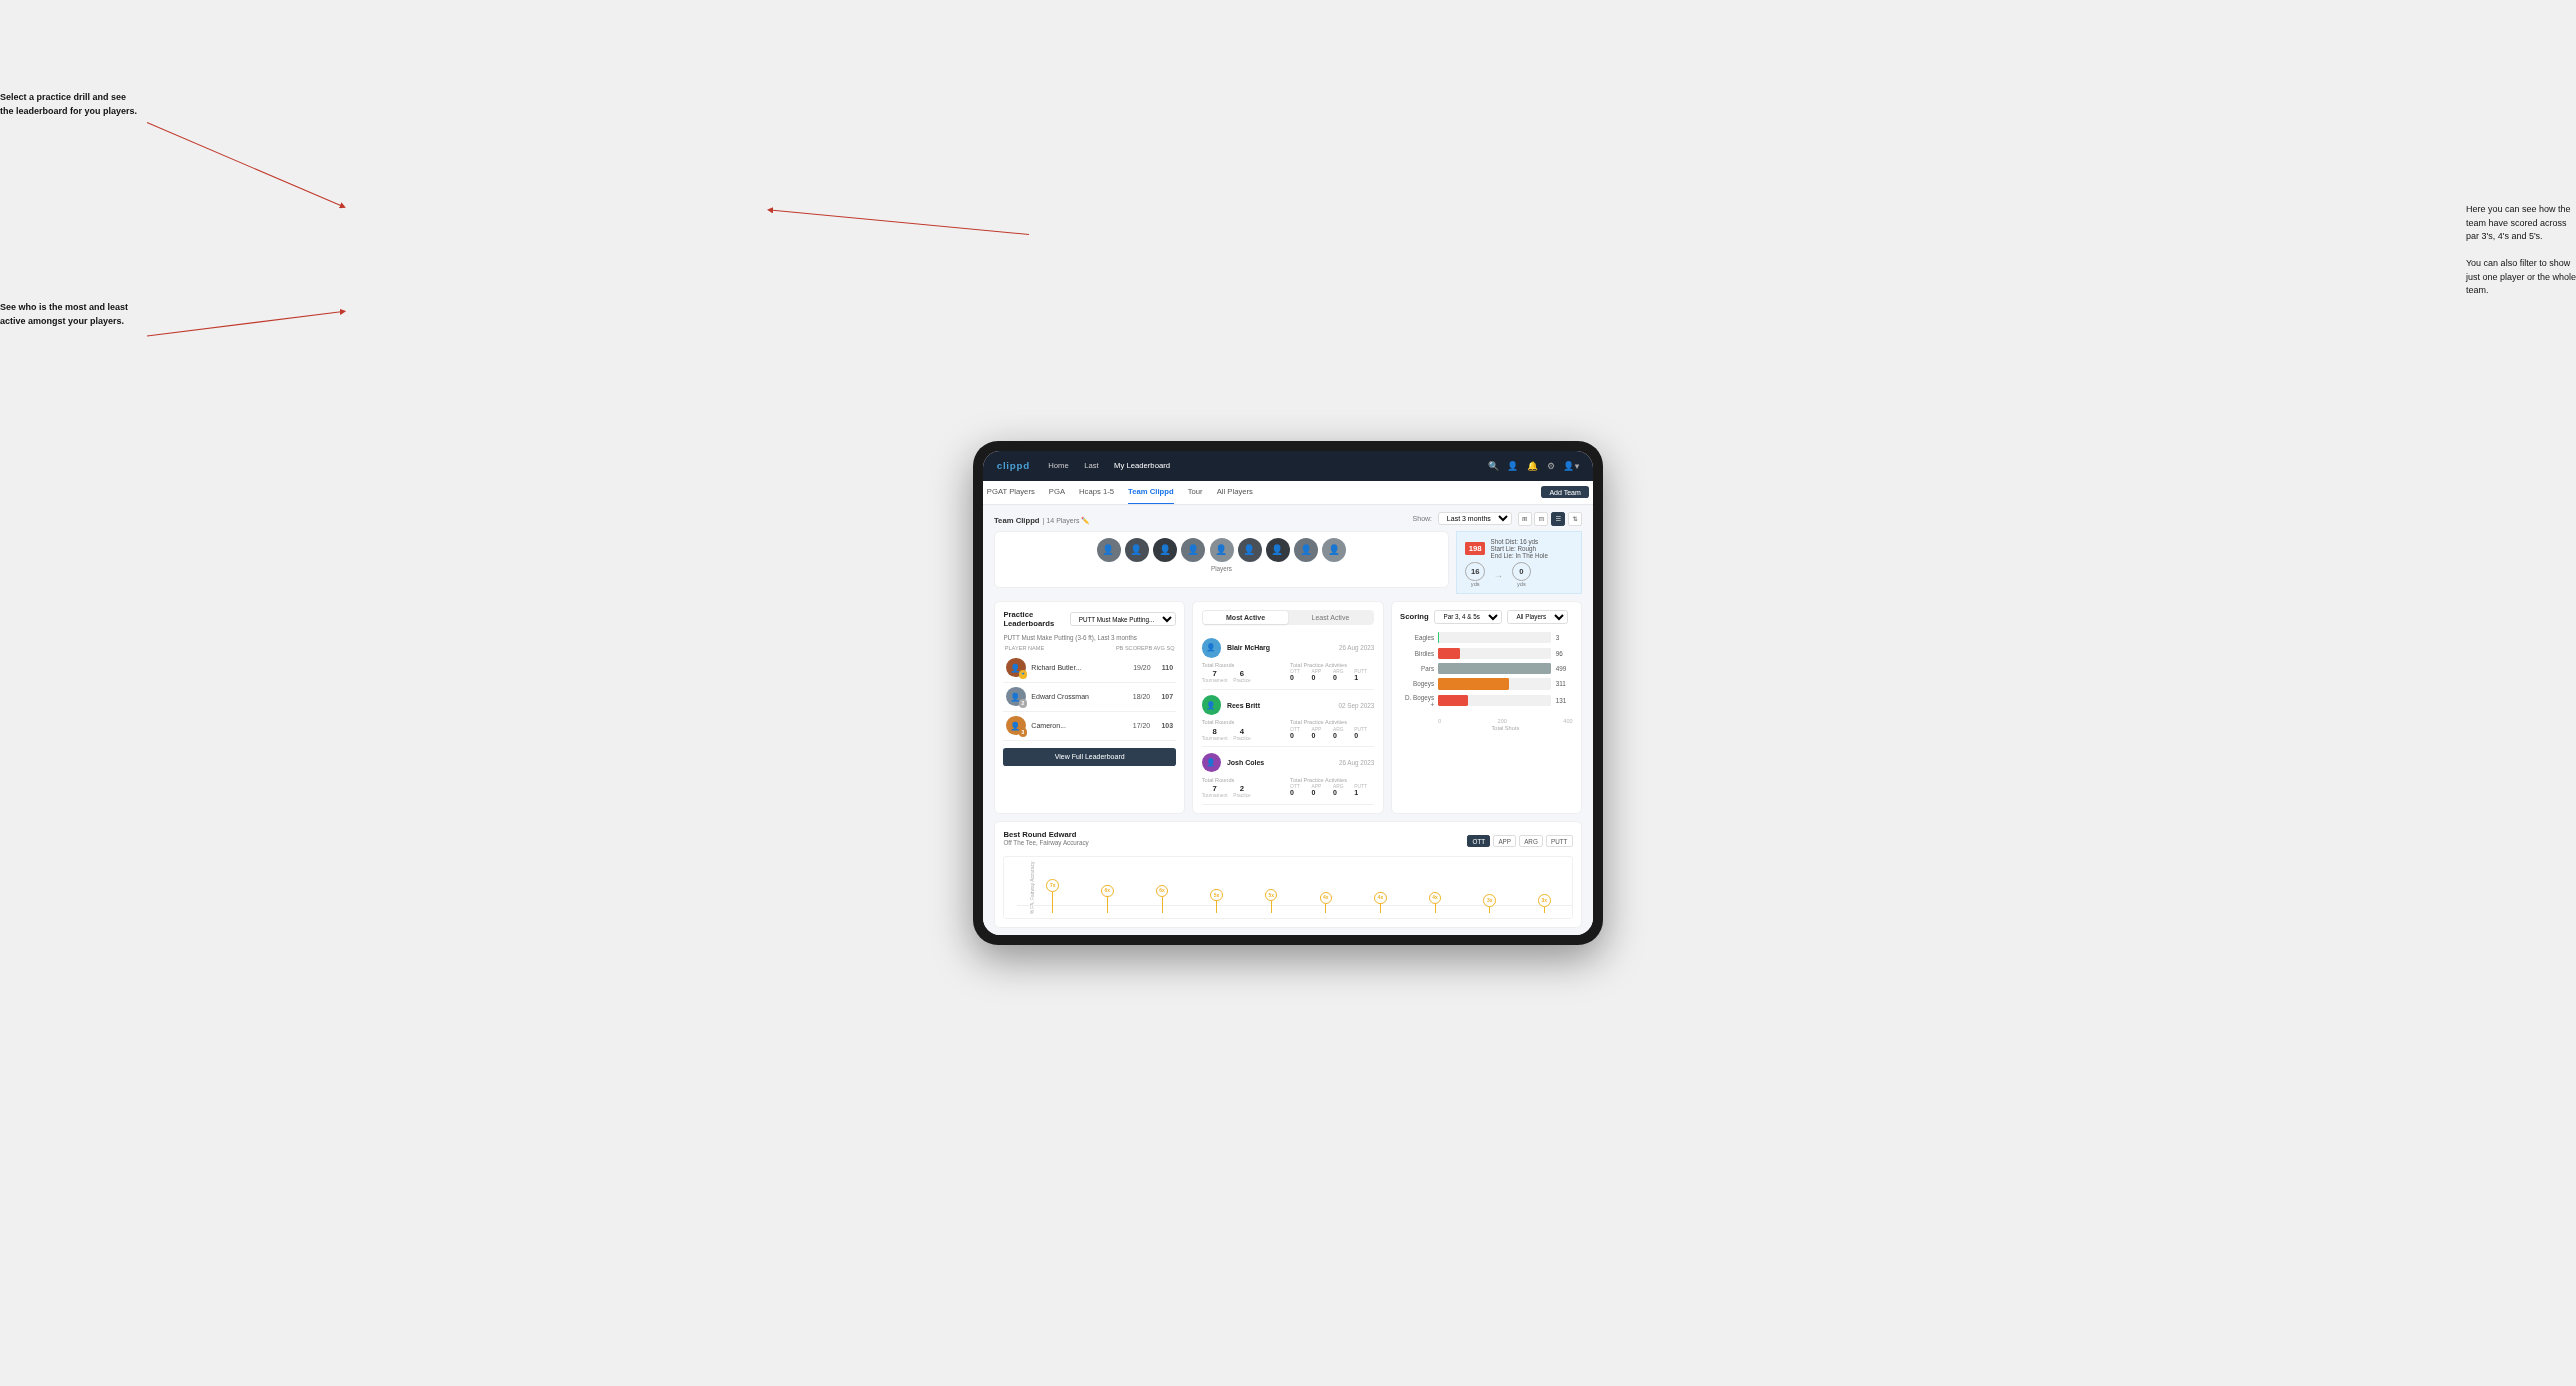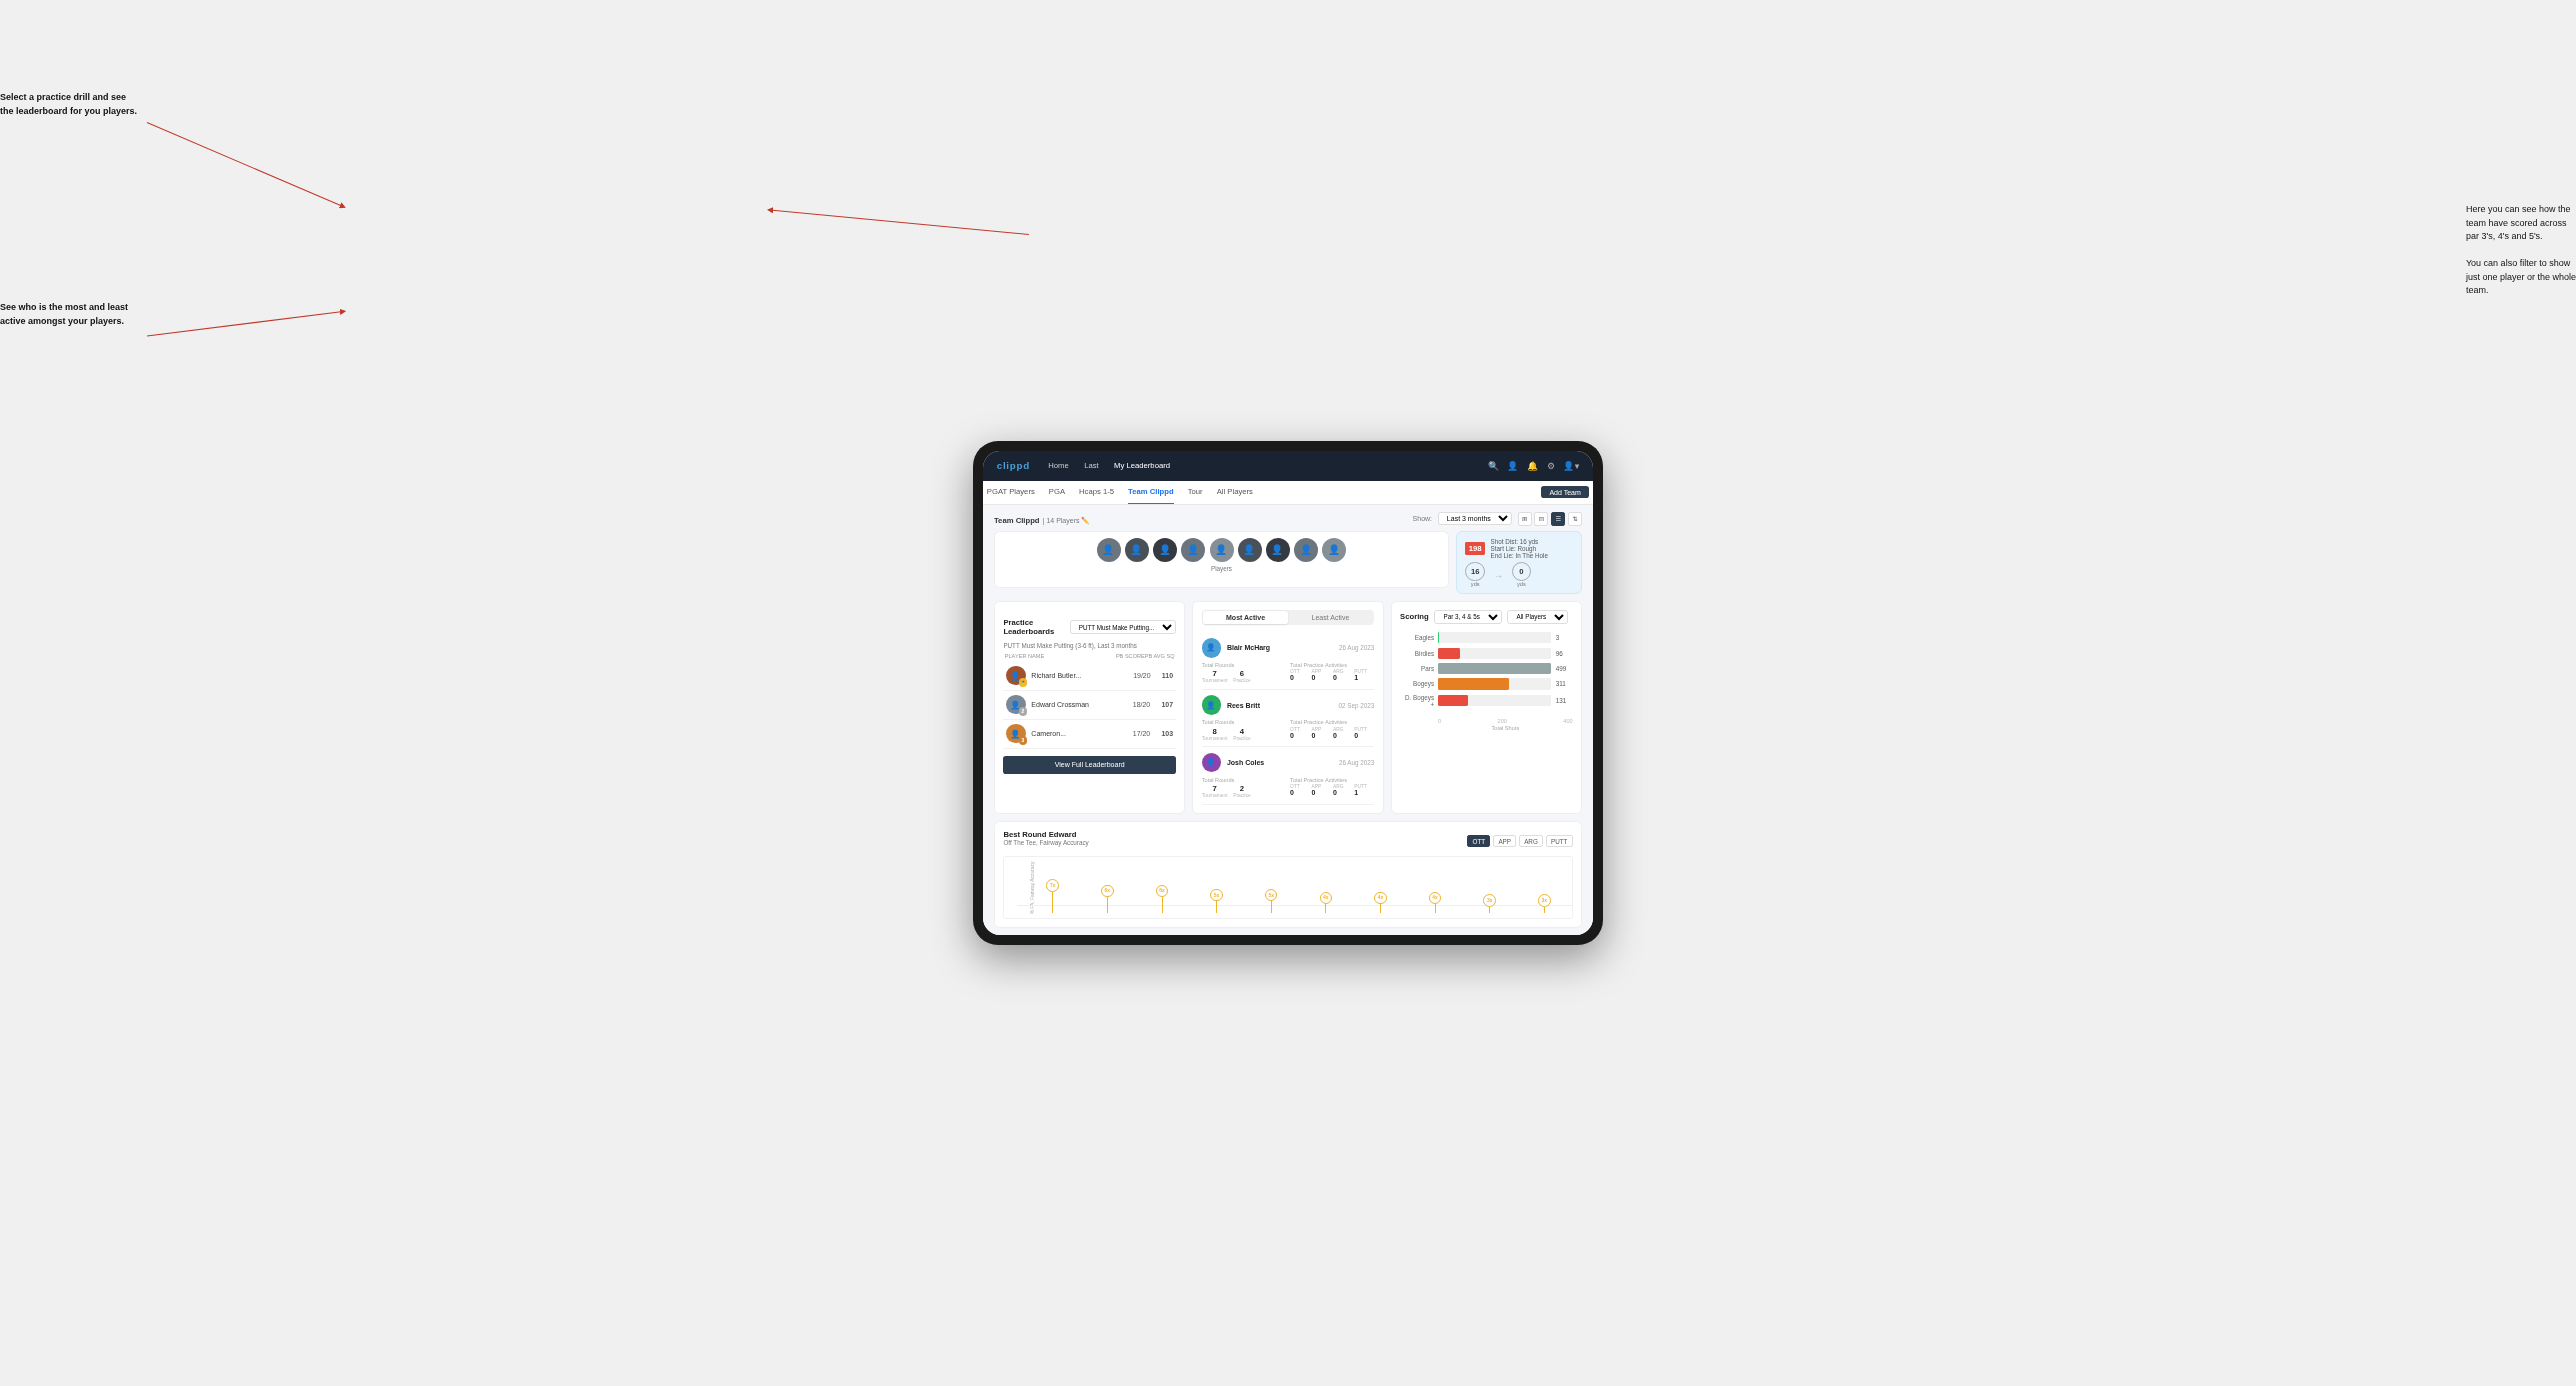--- a/index.html
+++ b/index.html
@@ -177,21 +177,21 @@
       align-items: center;
       justify-content: center;
       font-size: 9.8px;
       color: #fff;
       overflow: hidden;
     }
 
     
     .shot-card {
       background: #e8f4fd;
-      border-radius: 6px;
+      border-radius: 0;
       padding: 5.6px 8.4px;
       min-width: 126px;
       border: 0.7px solid #d0e8f8;
     }
     .shot-row {
       display: flex;
       align-items: center;
       gap: 5.6px;
       margin-bottom: 2.8px;
     }
@@ -243,21 +243,20 @@
       background: #fff;
       border-radius: 5.6px;
       padding: 8.4px;
       border: 0.7px solid #eee;
     }
     .card-header {
       display: flex;
       align-items: center;
       justify-content: space-between;
       margin-bottom: 5.6px;
-      margin-top: 8px;
     }
     .card-title { font-size: 7.7px; font-weight: 700; color: #222; }
     .card-subtitle { font-size: 6.3px; color: #777; margin-bottom: 4.2px; }
     .filter-select {
       font-size: 6.3px;
       border: 0.7px solid #ddd;
       border-radius: 2.8px;
       padding: 1.4px 4.2px;
       background: #fff;
       cursor: pointer;

